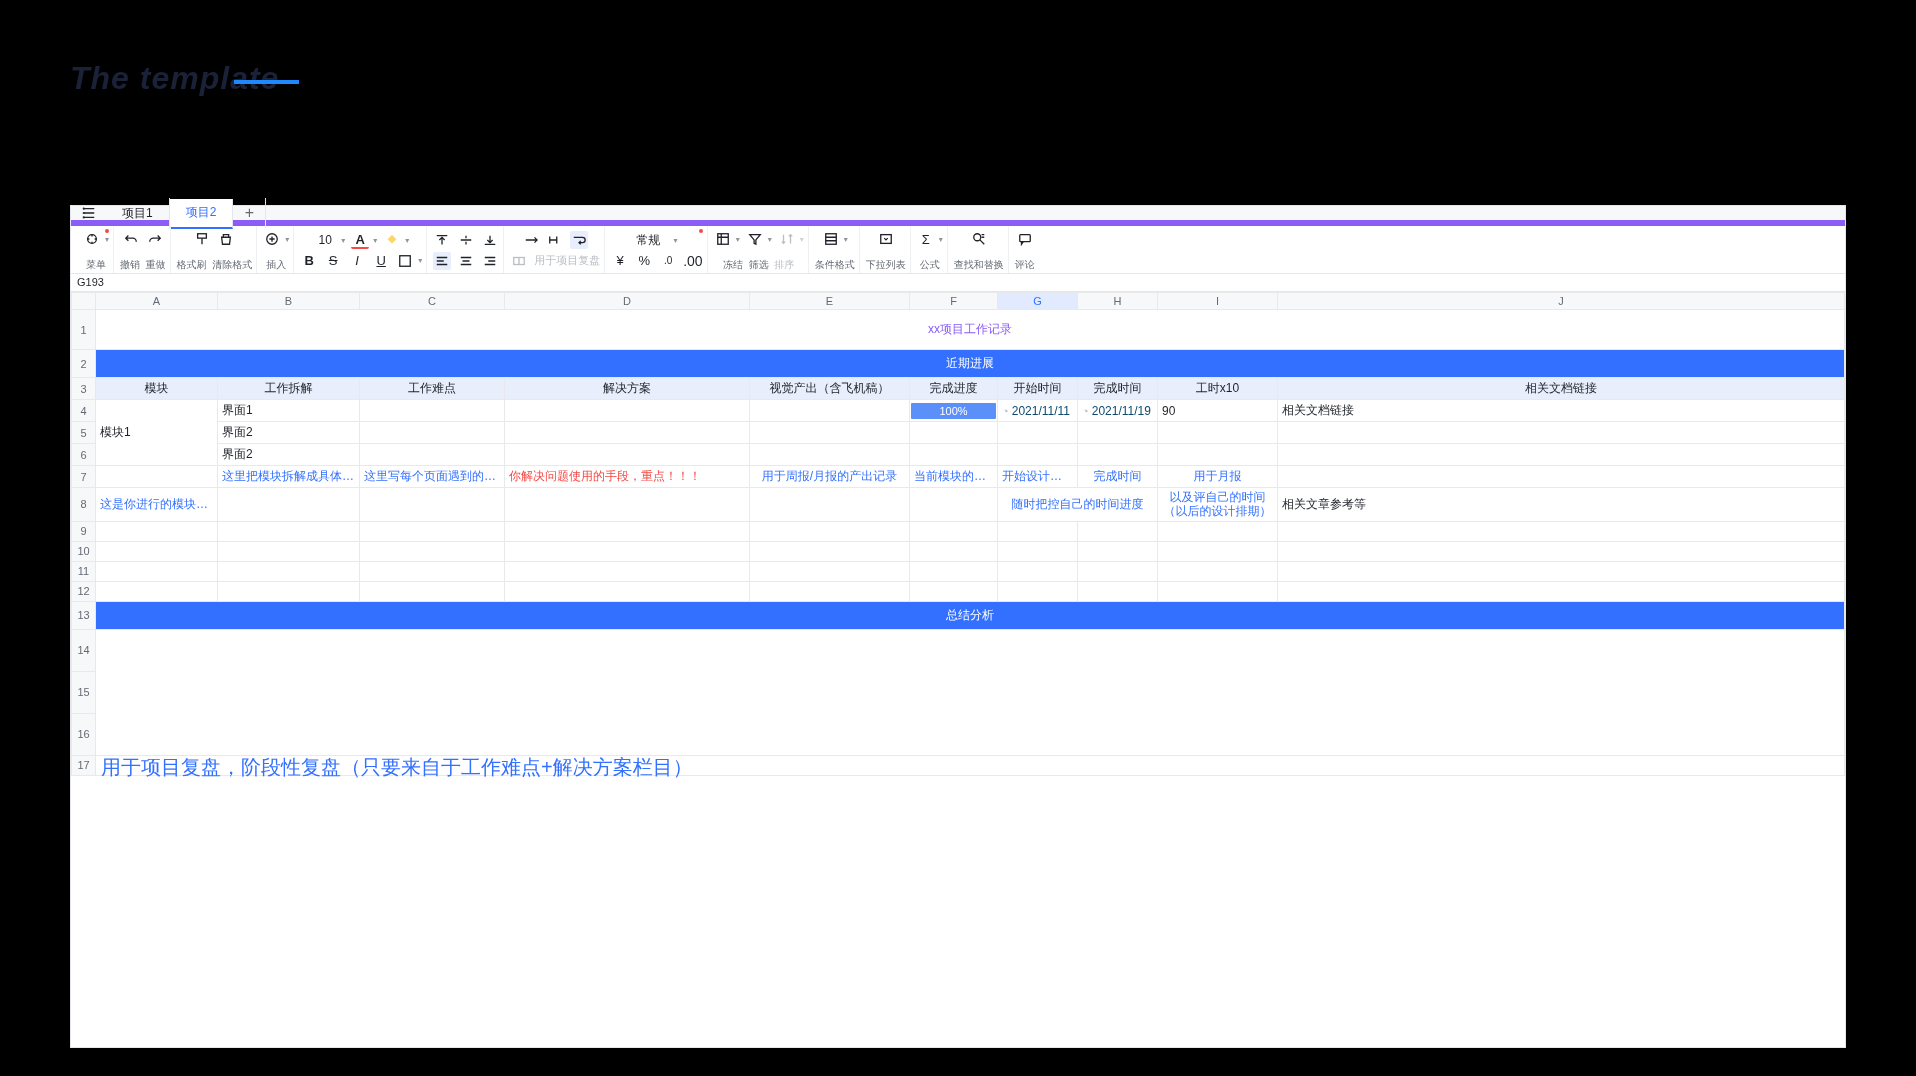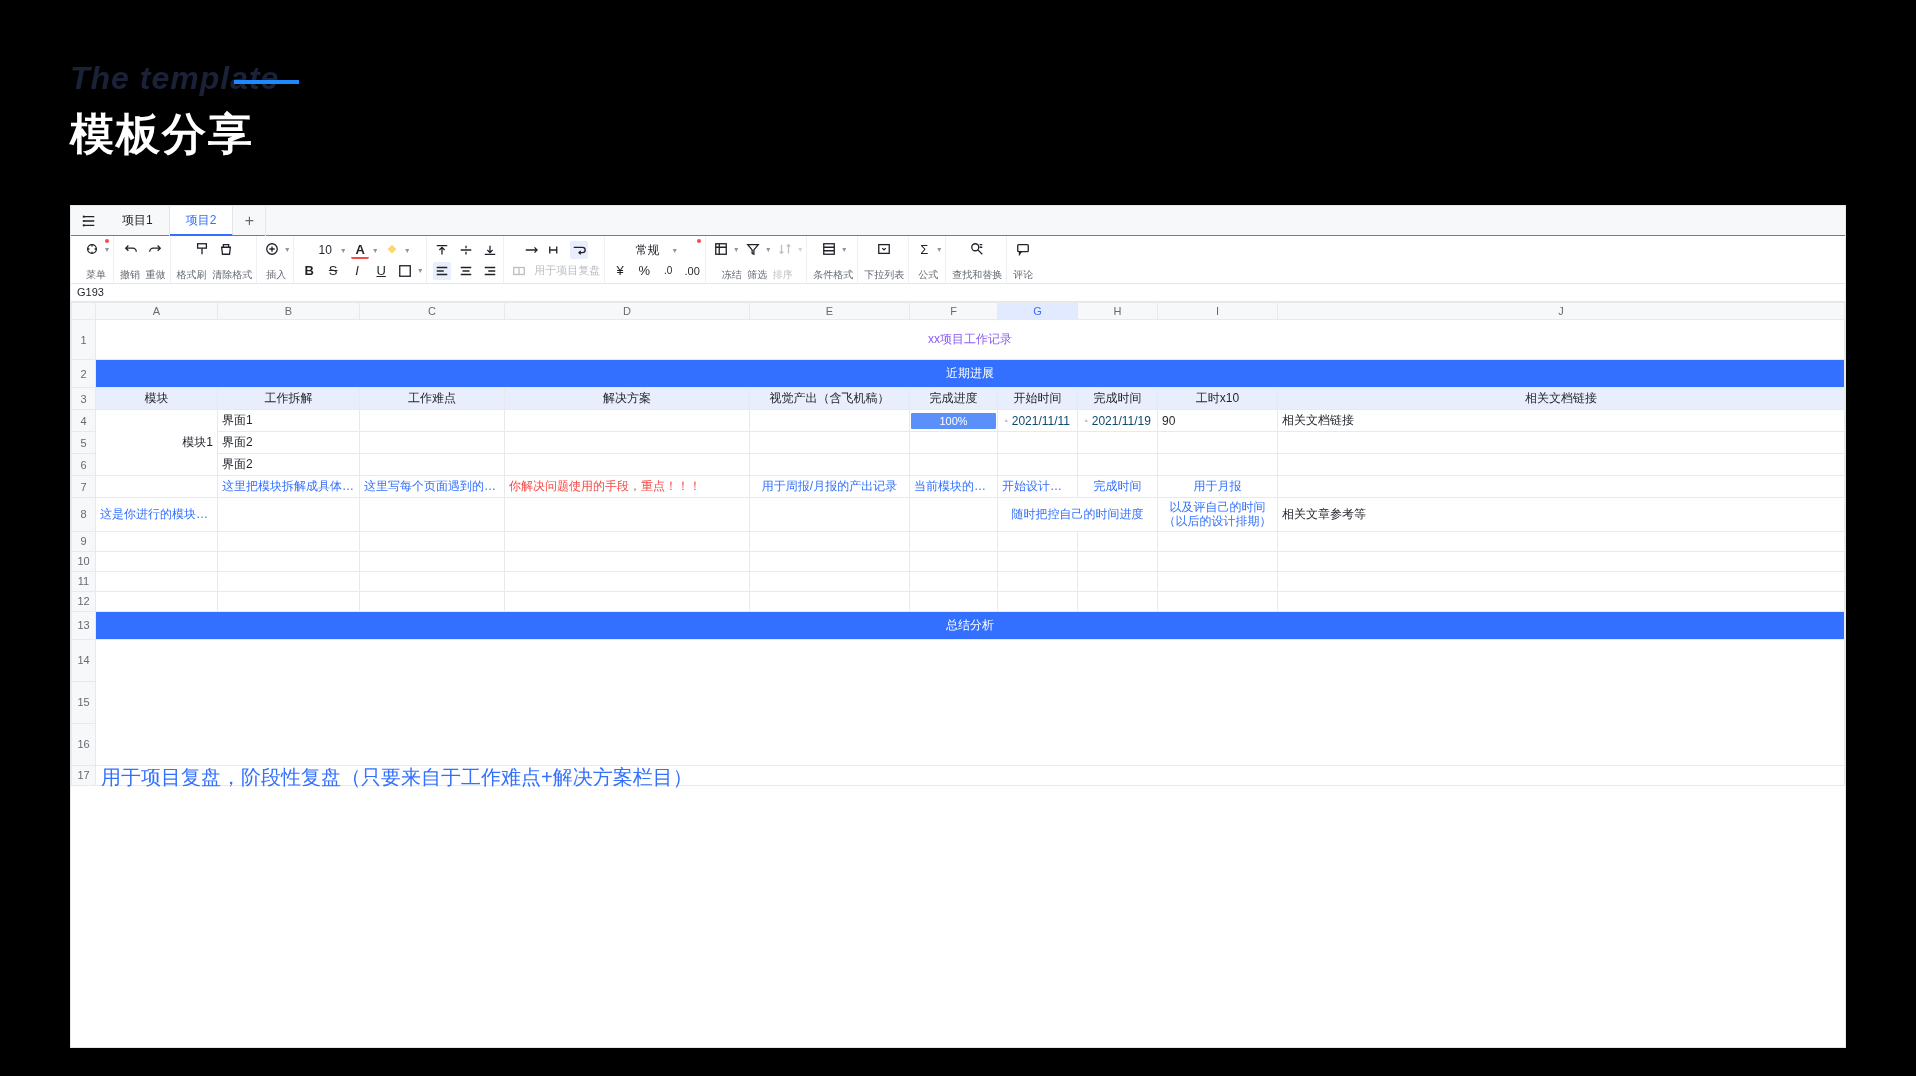--- a/index.html
+++ b/index.html
@@ -2,21 +2,21 @@
 <html><head>
 <meta charset="utf-8">
 <style>
 *{box-sizing:border-box;margin:0;padding:0}
 body{background:#000;font-family:"PingFang SC","Microsoft YaHei",Arial,sans-serif;width:1916px;height:1076px;overflow:hidden}
 .slide{padding:60px 112px 0 70px}
 .subtitle{font-size:32px;font-style:italic;font-weight:800;color:#1b2238;letter-spacing:1px;position:relative;display:inline-block}
 .subtitle::after{content:"";position:absolute;right:-20px;top:55%;width:65px;height:4px;background:#1e88ff}
 .title{font-size:44px;font-weight:700;color:#fff;margin-top:8px;letter-spacing:2px}
 .app{position:absolute;left:70px;right:70px;top:205px;bottom:28px;background:#fff;display:flex;flex-direction:column;font-size:12px;color:#1f2329;border:1px solid #e5e6eb}
-.tabbar{display:flex;align-items:center;height:30px;border-bottom:1px solid #8b5cf6;background:#f7f8fa}
+.tabbar{display:flex;align-items:center;height:20px;border-bottom:6px solid #8b5cf6;background:#f7f8fa}
 .tabbar .tabicon{width:35px;display:flex;align-items:center;justify-content:center;color:#646a73}
 .tab{padding:0 16px;height:30px;display:flex;align-items:center;border-right:1px solid #e5e6eb;color:#1f2329;cursor:pointer}
 .tab.active{background:#fff;color:#3370ff;border-bottom:2px solid #3370ff;margin-bottom:-1px}
 .tab.add{width:30px;justify-content:center;color:#646a73;font-size:16px}
 .toolbar{display:flex;height:48px;border-bottom:1px solid #e5e6eb;padding:0 8px;align-items:stretch;gap:2px}
 .tg{display:flex;flex-direction:column;align-items:center;justify-content:space-between;padding:4px 4px 2px 4px;border-right:1px solid #eef0f3;position:relative}
 .tg:last-child{border-right:none}
 .tg .row{display:flex;align-items:center;gap:6px;height:22px}
 .tg .lbl{font-size:10px;color:#646a73;margin-top:10px;white-space:nowrap}
 .tbtn{min-width:18px;height:18px;display:flex;align-items:center;justify-content:center;color:#1f2329;cursor:pointer;font-size:13px;border-radius:2px}
@@ -40,21 +40,20 @@
 .datecell::before{content:"◔ ";color:#bbbfc4;font-size:11px}
 .summary{font-size:20px;color:#3370ff;font-weight:400;height:36px!important}
 .tallrow td{height:42px!important}
 svg.ic{width:14px;height:14px;stroke:#1f2329;stroke-width:1.5;fill:none}
 </style>
 </head>
 <body>
 
 <div class="slide">
   <div class="subtitle">The template</div>
-  <div class="title">模板分享</div>
 </div>
 
 <div class="app">
 
   <div class="tabbar">
     <div class="tabicon">
       <svg class="ic" viewBox="0 0 16 16">
           <path d="M2 3h12M2 8h12M2 13h12"></path>
           <circle cx="2" cy="3" r="0.5"></circle>
           <circle cx="2" cy="8" r="0.5"></circle>
@@ -211,21 +210,21 @@
           </span>
         <span style="color:#bbbfc4;font-size:11px">用于项目复盘</span>
       </div>
     </div>
     <div class="tg reddot">
       <div class="row"><span>常规</span>&nbsp;<span class="caret">▾</span></div>
       <div class="row">
         <span class="tbtn">¥</span>
         <span class="tbtn">%</span>
         <span class="tbtn" style="font-size:10px">.0</span>
-        <span class="tbtn" style="font-size:11px">.00</span>
+        <span class="tbtn" style="font-size:14px">.00</span>
       </div>
     </div>
     <div class="tg">
       <div class="row">
         <span class="tbtn">
             <svg class="ic" viewBox="0 0 16 16">
               <rect x="2" y="2" width="12" height="12"></rect>
               <path d="M6 2v12M2 6h12"></path>
             </svg>
           </span>
@@ -348,21 +347,21 @@
           <td class="colhdr">解决方案</td>
           <td class="colhdr">视觉产出（含飞机稿）</td>
           <td class="colhdr">完成进度</td>
           <td class="colhdr">开始时间</td>
           <td class="colhdr">完成时间</td>
           <td class="colhdr">工时x10</td>
           <td class="colhdr">相关文档链接</td>
         </tr>
         <tr>
           <td class="rh">4</td>
-          <td rowspan="3" style="text-align:right">模块1</td>
+          <td rowspan="3" style="text-align:left">模块1</td>
           <td>界面1</td>
           <td></td>
             <td></td>
             <td></td>
           <td style="padding:1px">
               <span class="pbar">100%</span>
             </td>
           <td class="datecell">2021/11/11</td>
           <td class="datecell">2021/11/19</td>
           <td>90</td>

